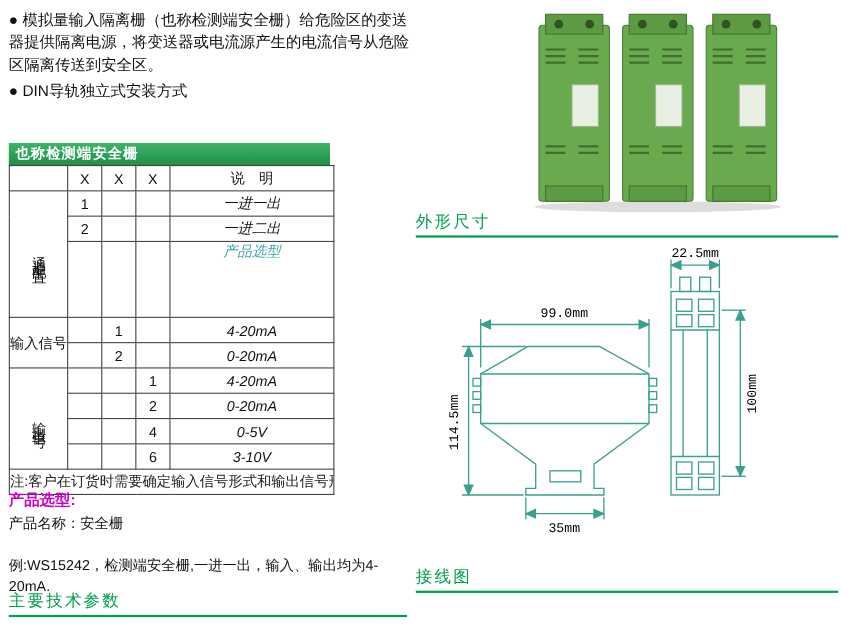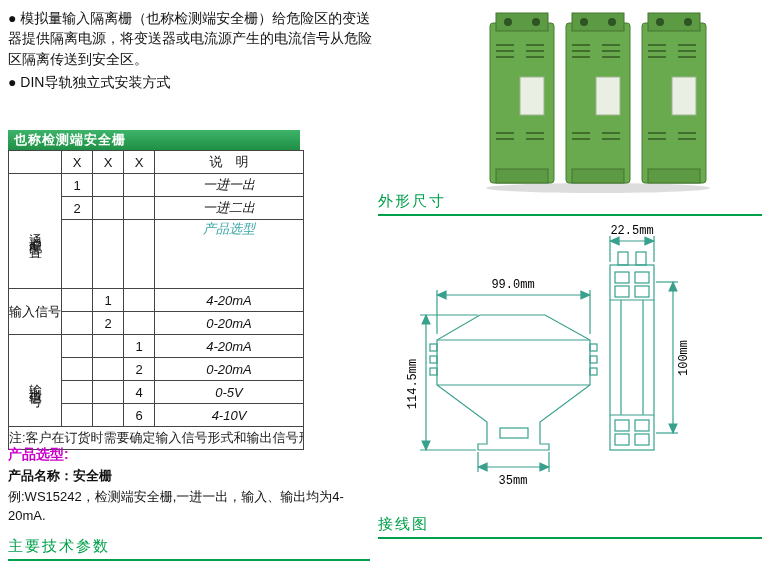--- a/index.html
+++ b/index.html
@@ -27,21 +27,21 @@
   td.desc { text-align:left; padding-left:12px;font-style:italic; }
   td.vert { writing-mode:vertical-rl; text-orientation:upright; letter-spacing:4px; font-size:13px; }
   td.hgrp { font-size:12px; letter-spacing:0; }
   tr.tall td { height:68px; }
   td.muted { color:#3AA6A6; vertical-align:top; padding-top:6px; }
   td.note { font-size:8.5px; text-align:left; padding:2px 2px; white-space:nowrap; color:#222; }
 
   
   .selection { position:absolute; left:8px; top:444px; width:360px; font-size:13px; line-height:1.45; }
   .sel-title { color:#CC00CC; font-weight:bold; font-size:14px; margin-bottom:3px; }
-  .sel-name { margin-bottom:2px;font-weight:bold; }
+  .sel-name { margin-bottom:19px; }
 
   
   .heading {
     position:absolute; color:#00A04A; font-size:15px; font-weight:normal;
     border-bottom:2px solid #00A04A; padding-bottom:3px; letter-spacing:2px;
   }
   .h-outline { left:378px; top:192px; width:384px; }
   .h-wiring  { left:378px; top:515px; width:384px; }
   .h-tech    { left:8px;   top:537px; width:362px; }
 
@@ -123,21 +123,21 @@
       <tr>
         <td class="c-x"></td>
         <td class="c-x"></td>
         <td class="c-x">4</td>
         <td class="c-d desc">0-5V</td>
       </tr>
       <tr>
         <td class="c-x"></td>
         <td class="c-x"></td>
         <td class="c-x">6</td>
-        <td class="c-d desc">4-10V</td>
+        <td class="c-d desc">3-10V</td>
       </tr>
       <tr>
         <td class="note" colspan="5">注:客户在订货时需要确定输入信号形式和输出信号形式,如有特殊需要可以定制.</td>
       </tr>
     </tbody>
       </table>
   </div>
 
   <div class="selection">
     <div class="sel-title">产品选型:</div>

